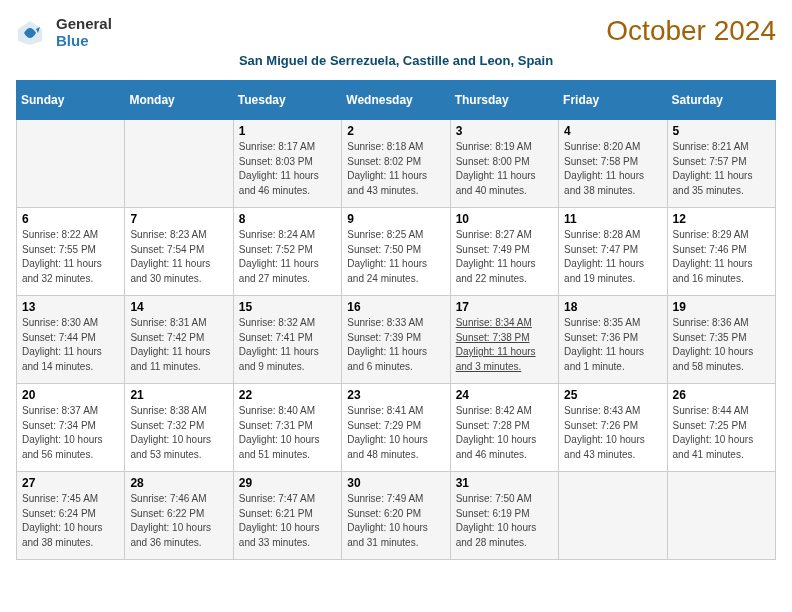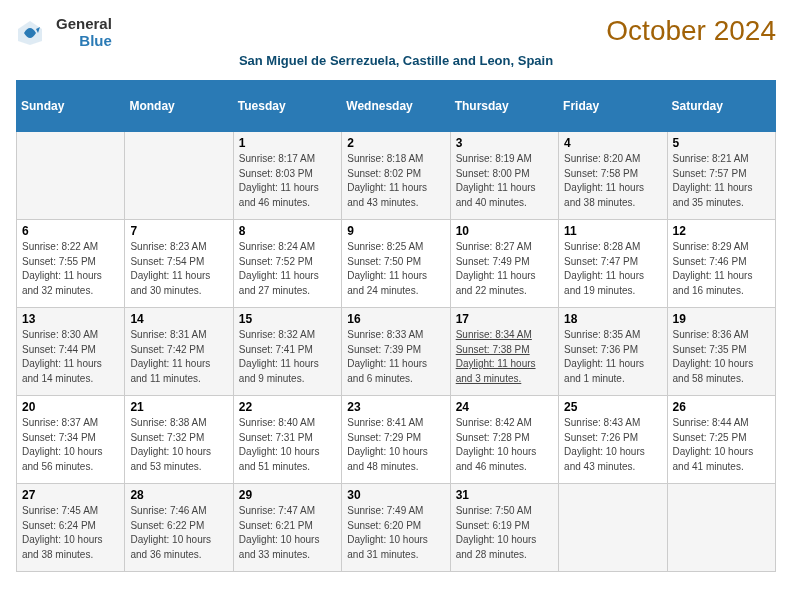--- a/index.html
+++ b/index.html
@@ -20,21 +20,21 @@
       display: flex;
       align-items: center;
       gap: 12px;
     }
     .logo-text {
       display: flex;
       flex-direction: column;
       line-height: 1.1;
     }
     .logo-general { font-size: 15px; font-weight: bold; color: #333; }
-    .logo-blue { font-size: 15px; font-weight: bold; color: #2a7ab5; text-align: right; }
+    .logo-blue { font-size: 15px; font-weight: bold; color: #2a7ab5; }
     .logo-icon {
       width: 28px;
       height: 28px;
     }
     .title-area {
       text-align: right;
     }
     .month-title {
       font-size: 28px;
       font-weight: normal;
@@ -49,21 +49,21 @@
       margin-bottom: 12px;
     }
     table {
       width: 100%;
       border-collapse: collapse;
       font-size: 10.5px;
     }
     thead tr th {
       background-color: #2a7ab5;
       color: #fff;
-      padding: 18px 4px;
+      padding: 12px 4px;
       text-align: left;
       font-size: 12px;
       border: 1px solid #2a7ab5;
     }
     tbody tr td {
       border: 1px solid #ccc;
       padding: 4px 5px;
       vertical-align: top;
       min-height: 70px;
       height: 88px;

